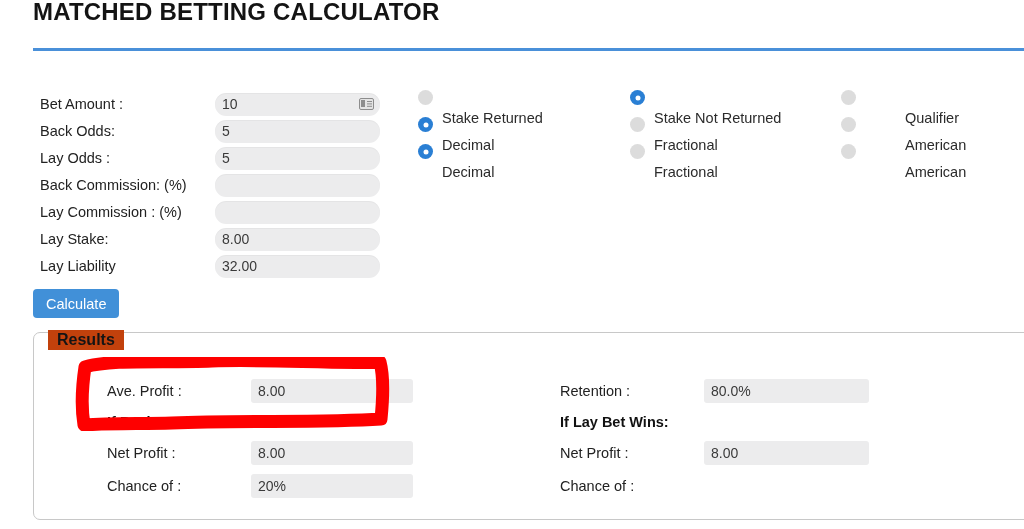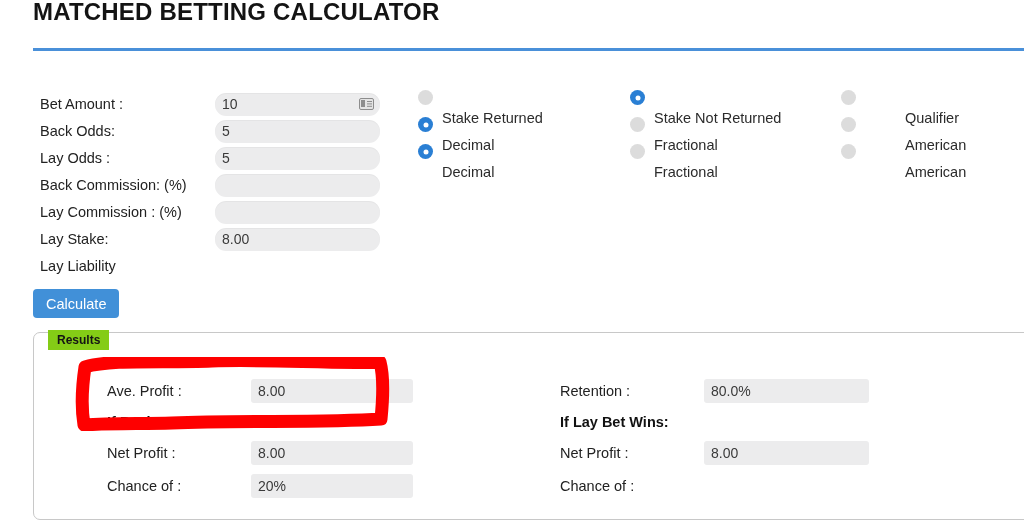--- a/index.html
+++ b/index.html
@@ -181,23 +181,23 @@
     height: 188px;
     border: 1px solid #c8c8c8;
     border-radius: 7px;
     box-sizing: border-box;
     background: transparent;
   }
   #results-legend {
     position: absolute;
     left: 48px;
     top: 330px;
-    background: #84cc16;
+    background: #c2410c;
     padding: 0 9px;
-    font-size: 12px;
+    font-size: 16px;
     font-weight: bold;
     color: #141414;
     line-height: 20px;
   }
 
   .res-col {
     position: absolute;
     top: 374px;
   }
   .res-col.left  { left: 107px; }
@@ -289,20 +289,23 @@
       </div>
     </div>
     <div class="form-row">
       <div class="form-label">Lay Stake:</div>
       <div class="form-input">
         <span class="val">8.00</span>
       </div>
     </div>
     <div class="form-row">
       <div class="form-label">Lay Liability</div>
+      <div class="form-input">
+        <span class="val">32.00</span>
+      </div>
     </div>
   </div>
 
 <div id="radio-area">
     <div class="radio-row">
       <div class="radio-cell c1">
         <span class="radio-dot"></span>
         <span class="radio-label">Stake Returned</span>
       </div>
       <div class="radio-cell c2">

